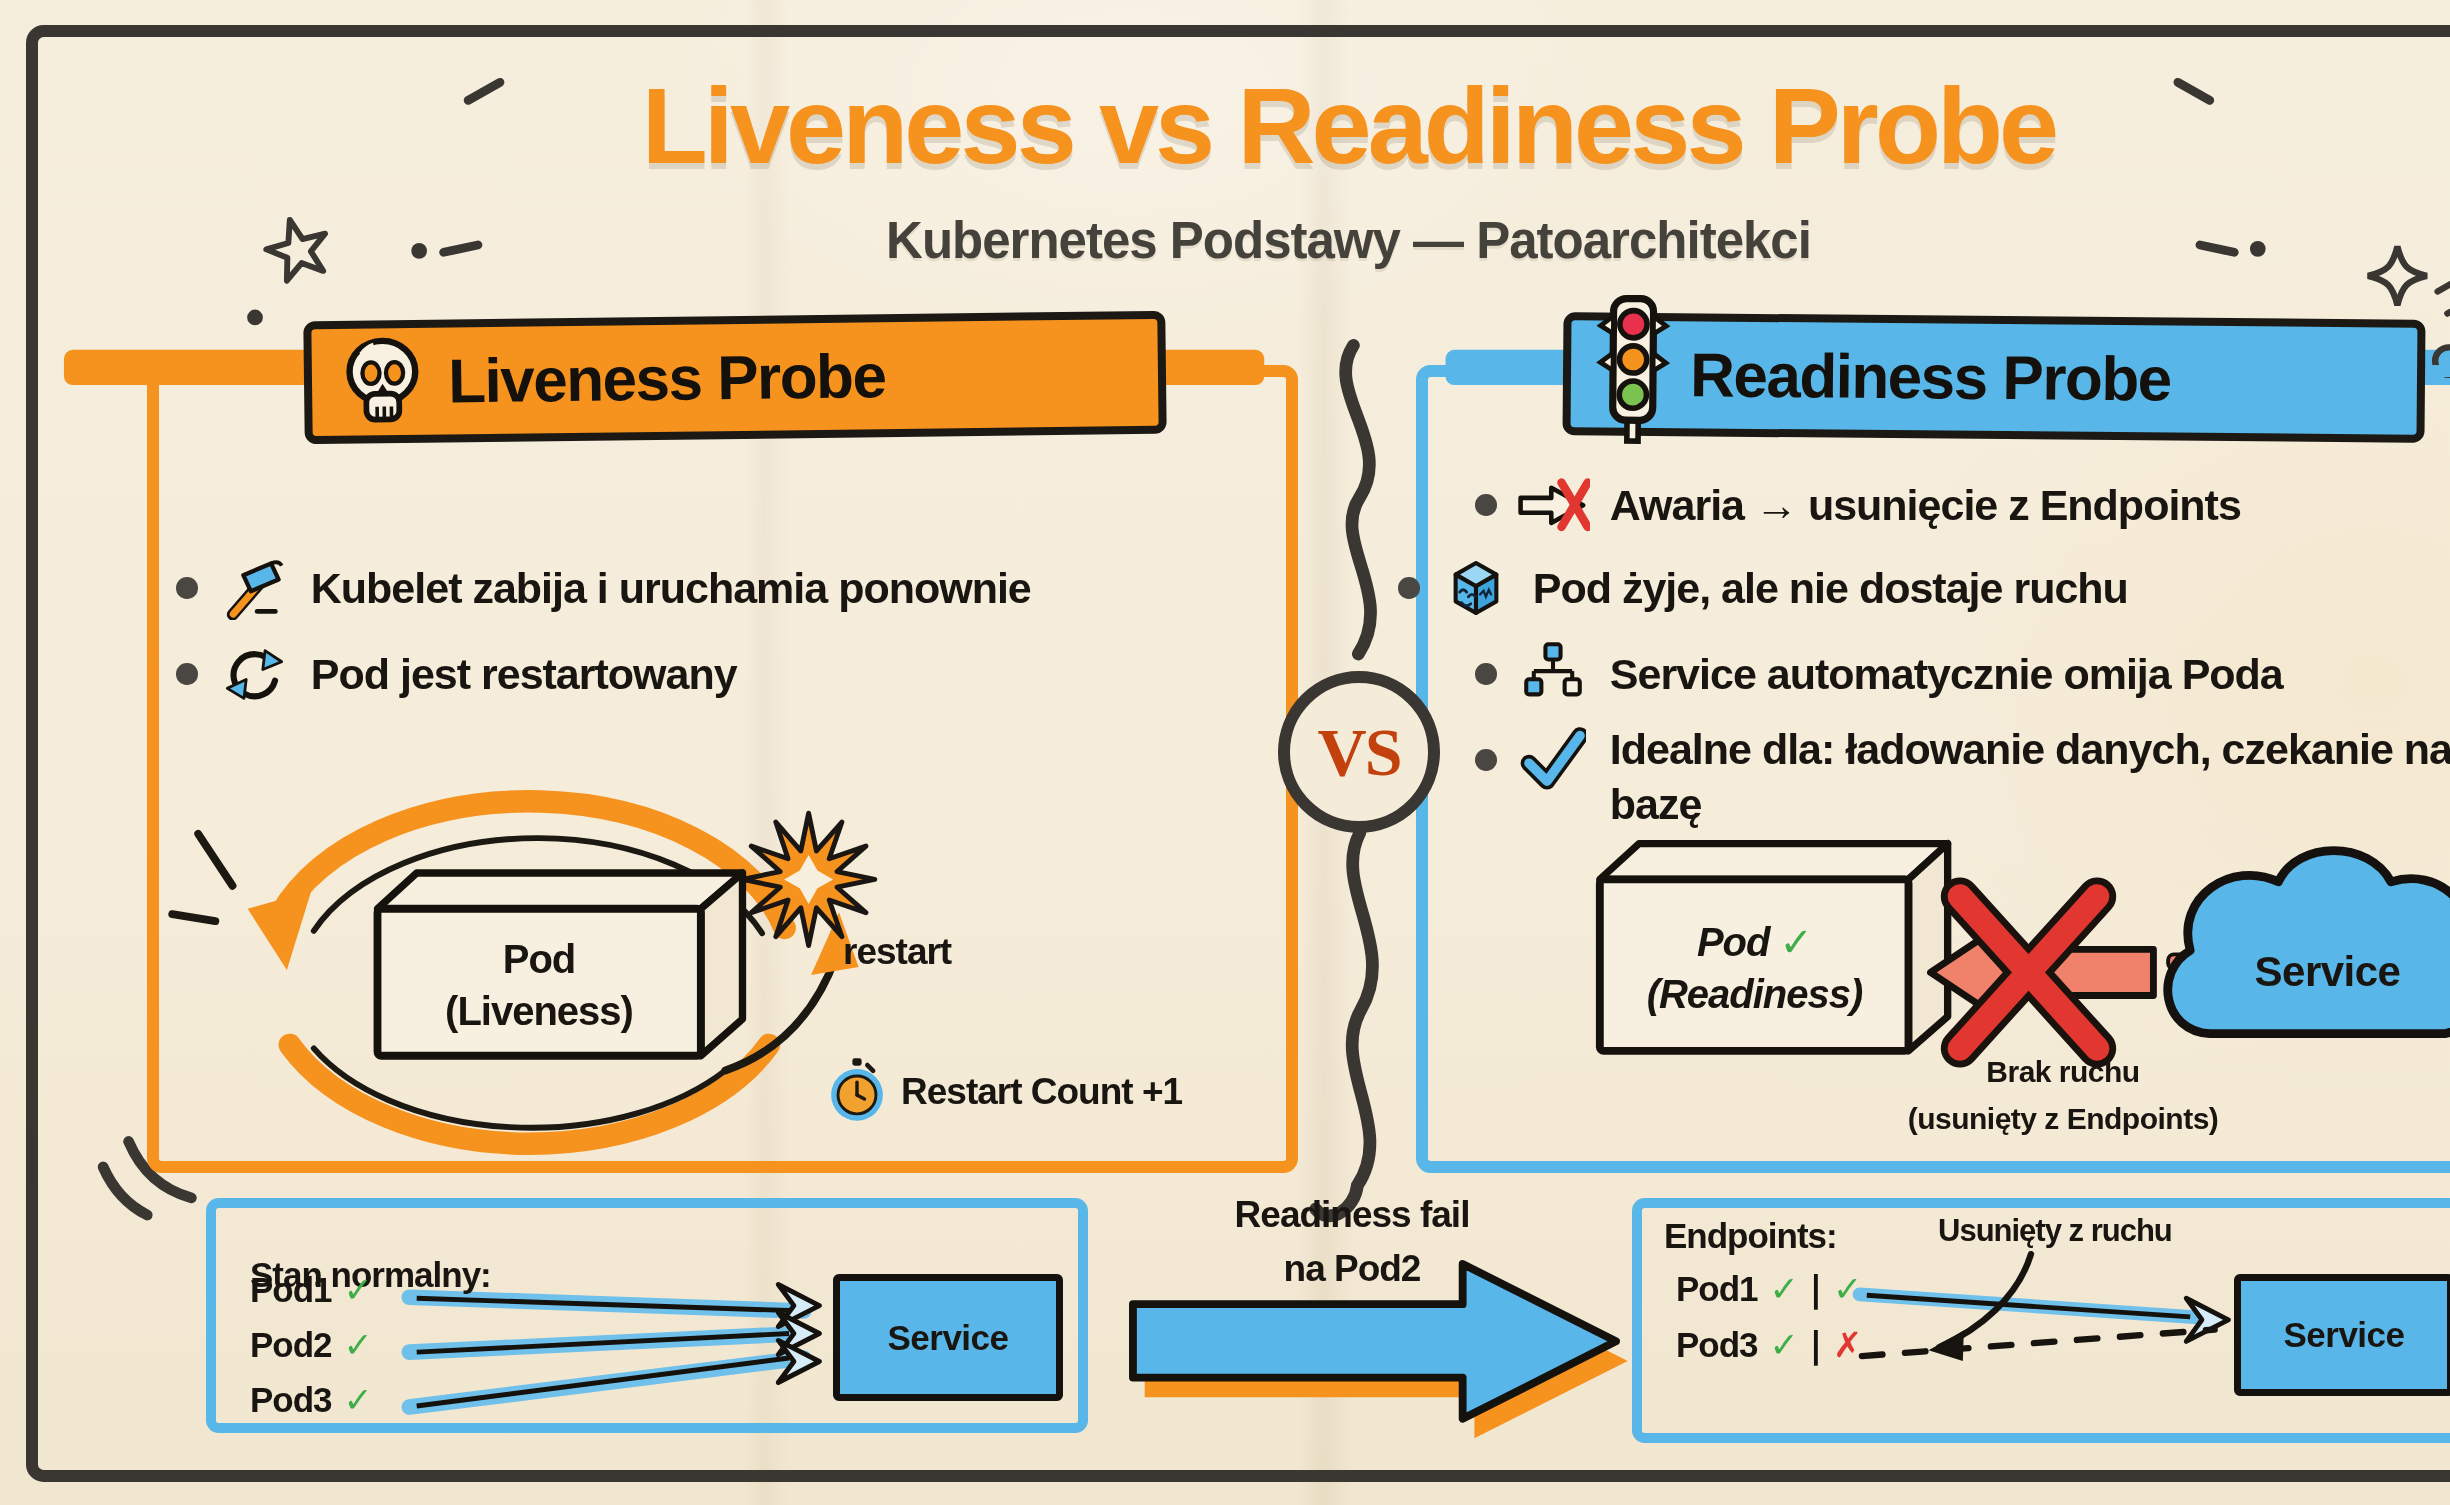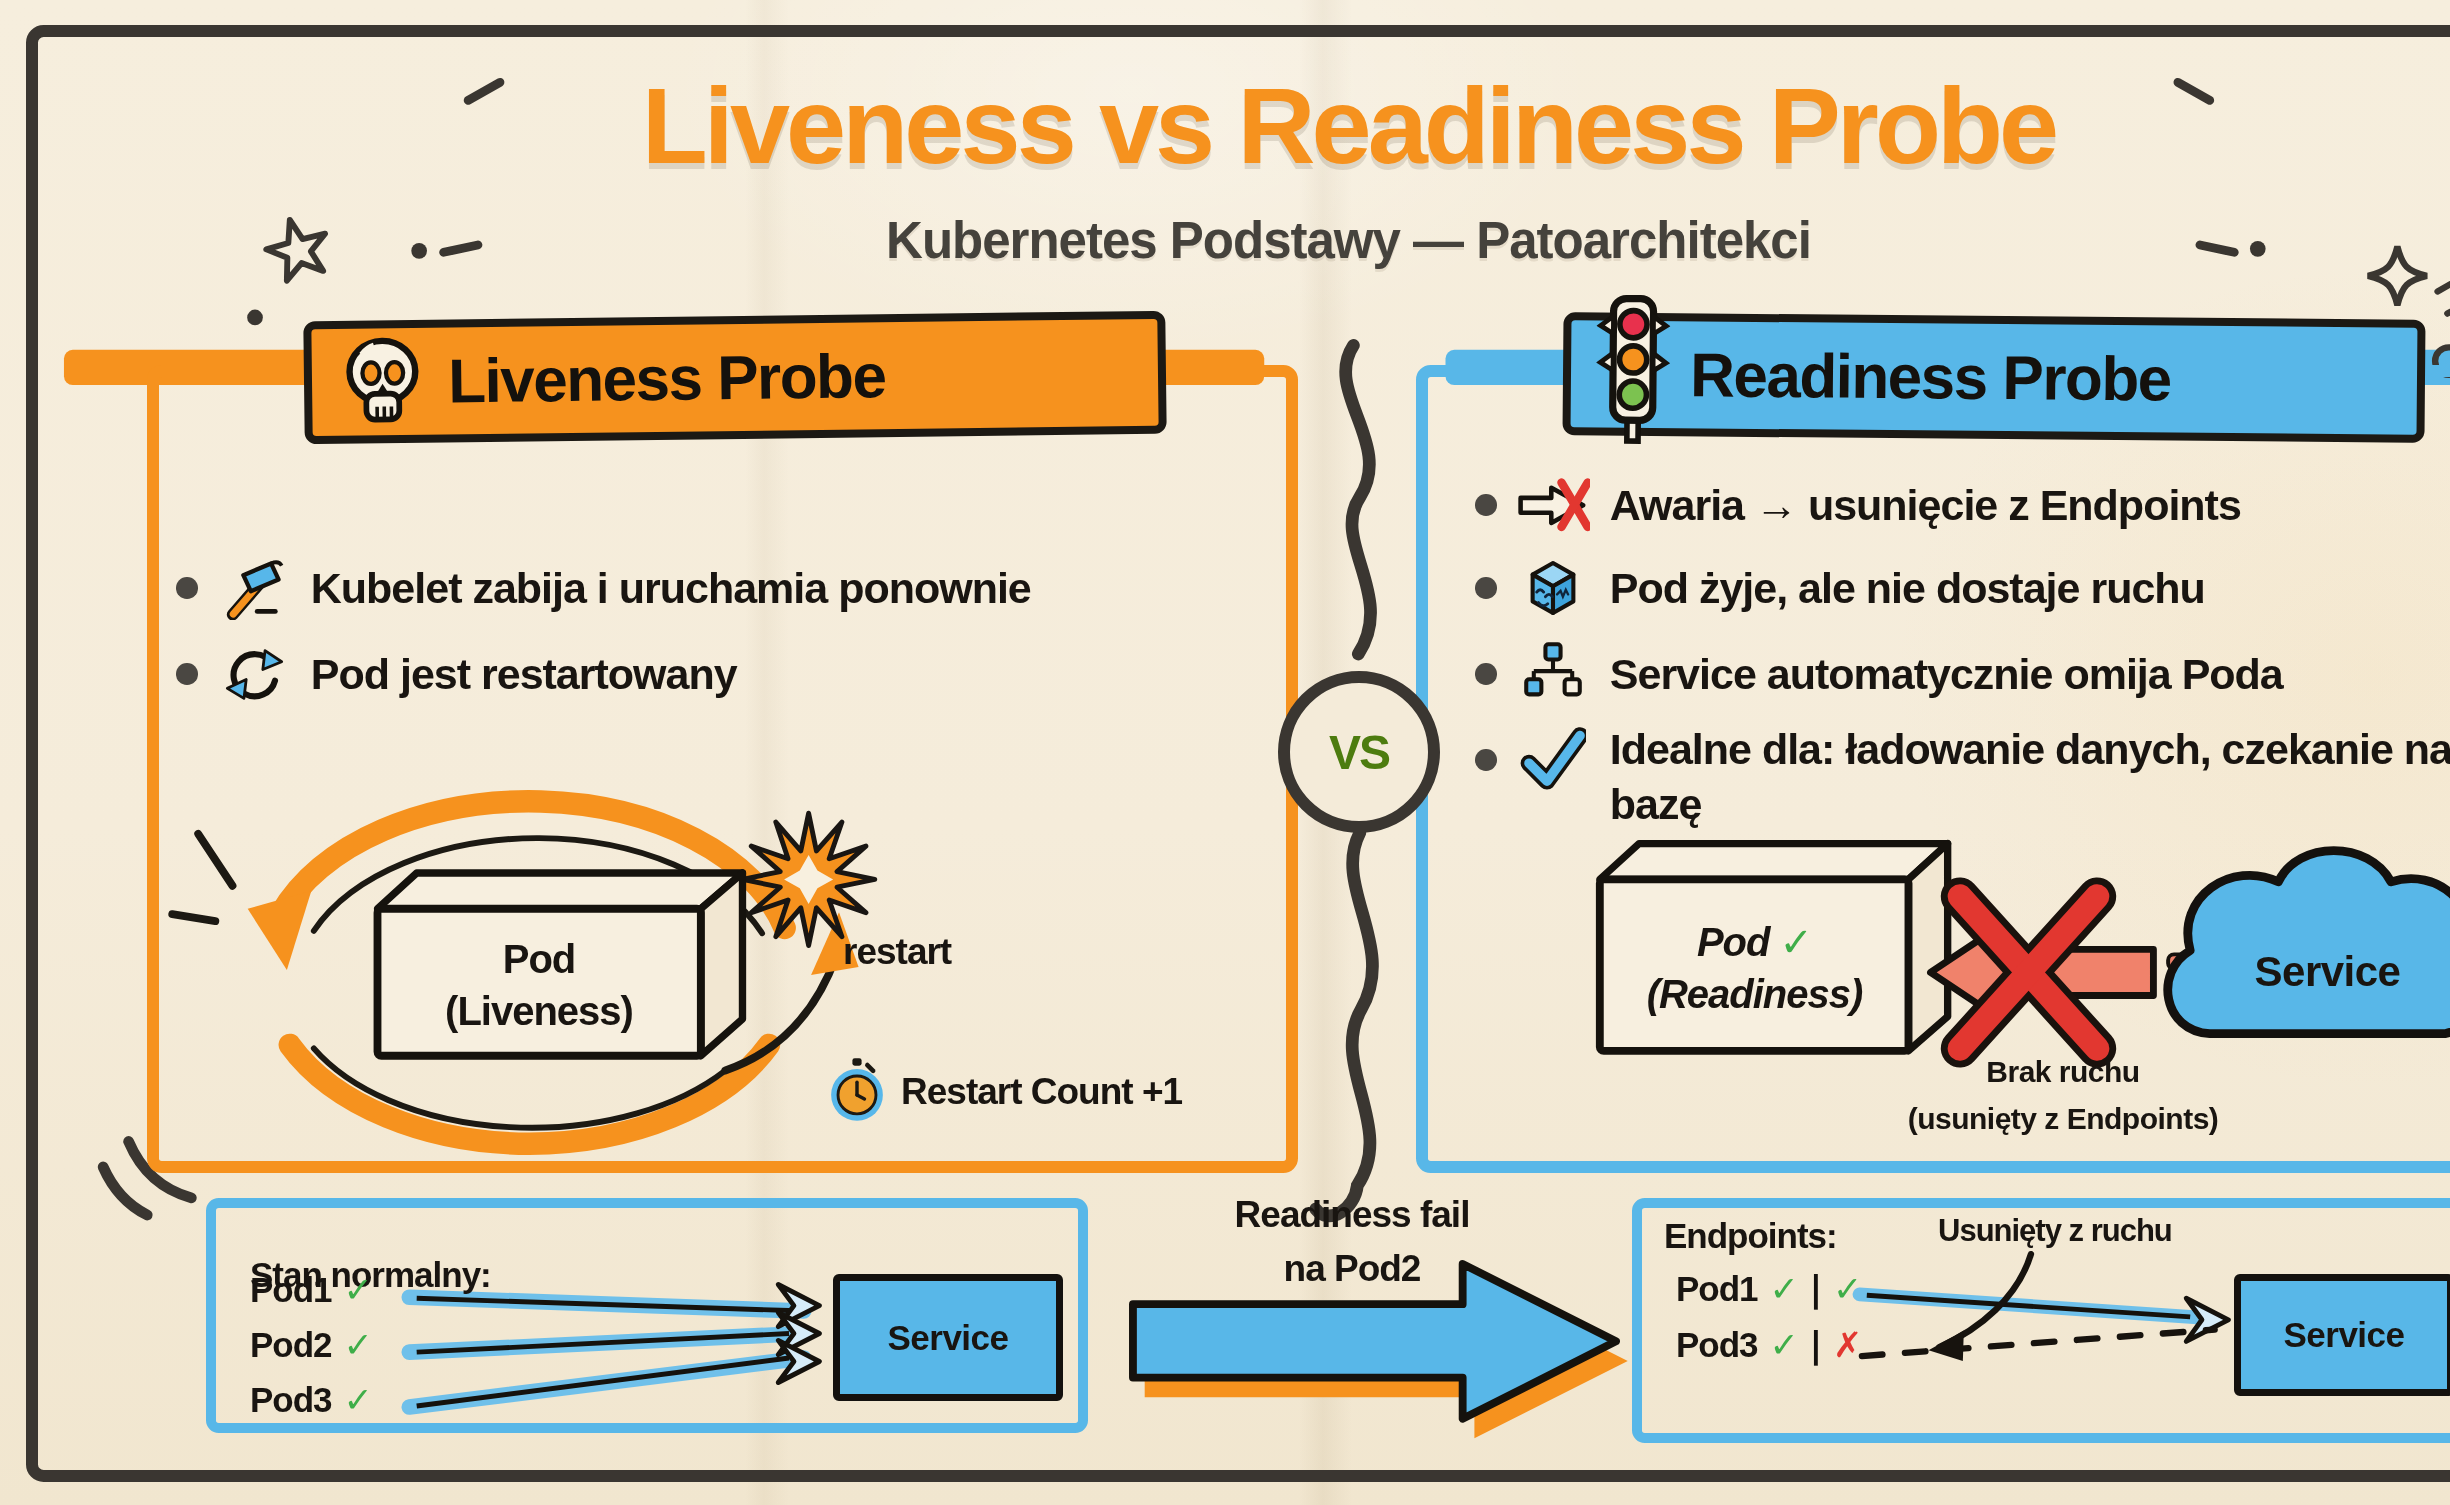--- a/index.html
+++ b/index.html
@@ -37,22 +37,22 @@
   .caption{font-size:30px;text-align:center;line-height:1.55;letter-spacing:-0.5px;}
   .servicebox{background:#58b7e8;border:7.8px solid #14110e;border-radius:5.9px;display:flex;align-items:center;
               justify-content:center;font-size:35px;letter-spacing:-0.5px;}
   .bbox-title{font-size:35px;letter-spacing:-1px;white-space:nowrap;}
   .podrow{font-size:35px;letter-spacing:-1px;white-space:nowrap;display:flex;gap:11.8px;align-items:center;}
   .glyph{font-family:"DejaVu Sans",sans-serif;}
   .check{color:#3fae49;}
   .cross{color:#e23730;}
   .pipe{color:#14110e;}
   .vs{left:1278px;top:671px;width:162px;height:162px;border:12.7px solid #3a3631;border-radius:50%;
-      background:#f4ebd9;display:flex;align-items:center;justify-content:center;font-size:48px;
-      letter-spacing:-2px;color:#4d7c0f;box-sizing:border-box;}
+      background:#f4ebd9;display:flex;align-items:center;justify-content:center;font-size:68px;
+      letter-spacing:-2px;color:#c2410c;box-sizing:border-box;font-family:Liberation Serif, serif;}
   .transition-label{left:1166px;top:1188px;width:372px;text-align:center;font-size:37px;line-height:1.45;letter-spacing:-1px;}
   .decor{left:0;top:0;width:2697px;height:1505px;pointer-events:none;}
   svg{display:block;}
 </style>
 </head>
 <body>
 
 <div class="stage">
 
   <svg class="decor abs" viewBox="0 0 5504 3072">
@@ -249,21 +249,21 @@
     <span class="bicon">
       <svg width="74" height="54" viewBox="0 0 130 95">
         <path d="M8,35 H62 V17 L118,48 62,79 V61 H8 Z" fill="#f8f1e2" stroke="#15120d" stroke-width="8" stroke-linejoin="round"></path>
         <line x1="80" y1="8" x2="126" y2="86" stroke="#e23730" stroke-width="15" stroke-linecap="round"></line>
         <line x1="126" y1="8" x2="80" y2="86" stroke="#e23730" stroke-width="15" stroke-linecap="round"></line>
       </svg>
     </span>
     <span class="btext">Awaria → usunięcie z Endpoints</span>
   </div>
 
-  <div class="abs bullet" style="left:1475px;top:551px;">
+  <div class="abs bullet" style="left:1398px;top:551px;">
     <span class="dot"></span>
     <span class="bicon">
       <svg width="64" height="64" viewBox="0 0 110 110">
         <polygon points="20,32 55,12 90,32 55,52" fill="#9bd6f4" stroke="#15120d" stroke-width="7" stroke-linejoin="round"></polygon>
         <polygon points="20,32 55,52 55,98 20,78" fill="#57b7ea" stroke="#15120d" stroke-width="7" stroke-linejoin="round"></polygon>
         <polygon points="90,32 55,52 55,98 90,78" fill="#3da3dc" stroke="#15120d" stroke-width="7" stroke-linejoin="round"></polygon>
         <path d="M27,62 q6,-8 12,0" stroke="#10243a" stroke-width="5" fill="none" stroke-linecap="round"></path>
         <path d="M42,70 q6,-8 12,0" stroke="#10243a" stroke-width="5" fill="none" stroke-linecap="round"></path>
         <path d="M30,80 q8,10 16,2" stroke="#10243a" stroke-width="5" fill="none" stroke-linecap="round"></path>
         <path d="M62,66 l6,-6 4,10 5,-12 4,8" stroke="#10243a" stroke-width="4" fill="none" stroke-linecap="round"></path>

